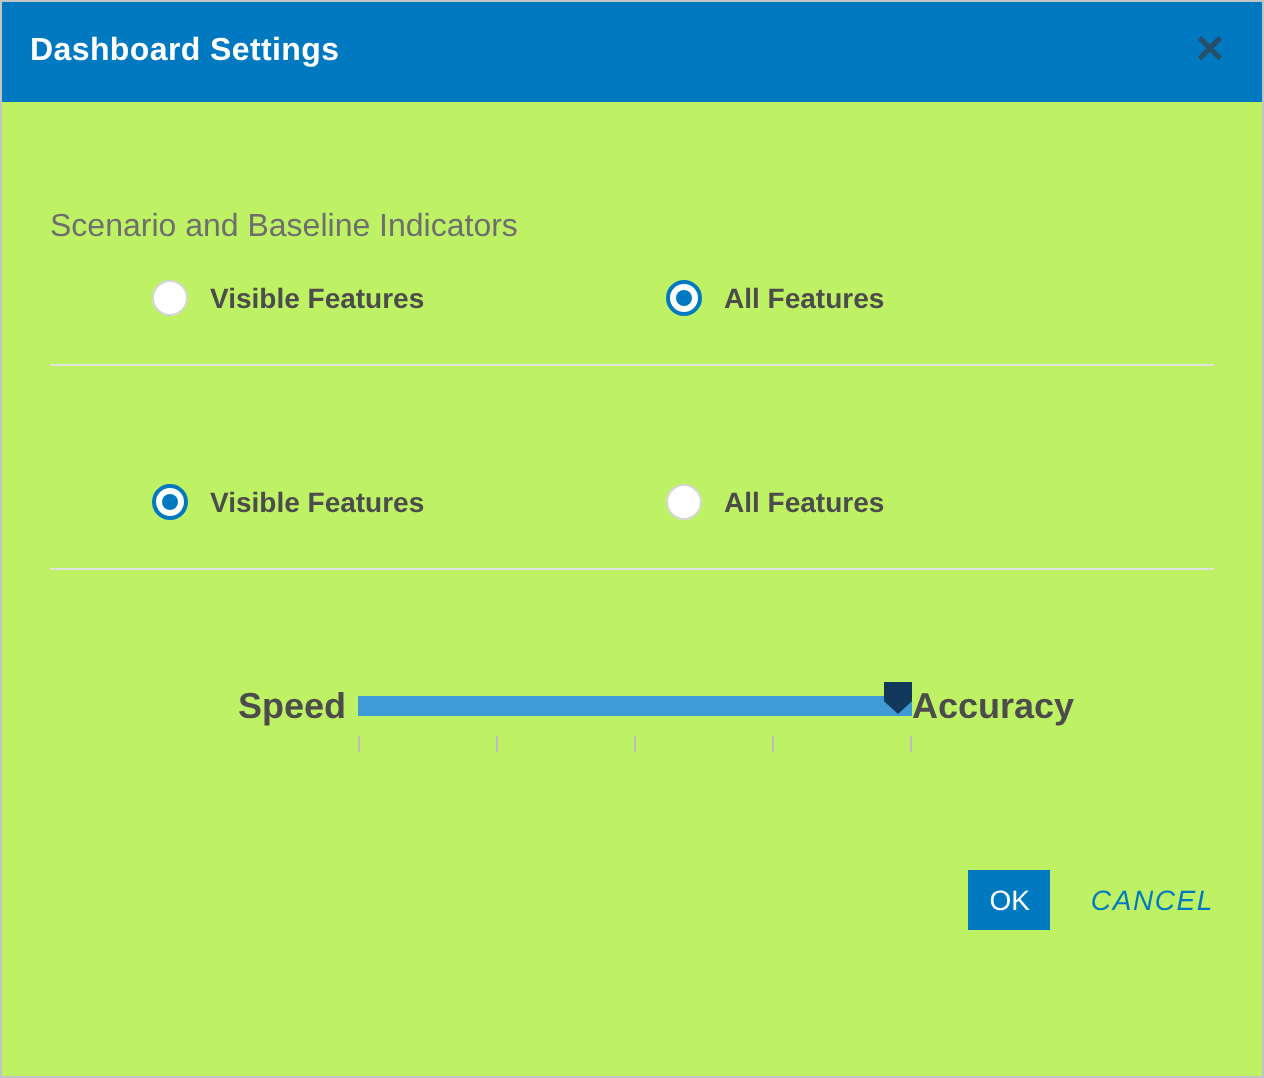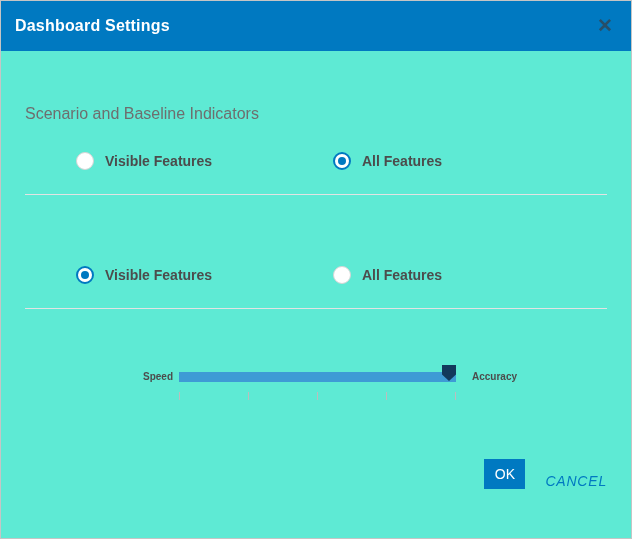--- a/index.html
+++ b/index.html
@@ -6,21 +6,21 @@
     margin: 0;
     padding: 0;
     background: #f3f3f3;
     font-family: "Liberation Sans", sans-serif;
   }
   .modal {
     position: relative;
     width: 632px;
     height: 539px;
     box-sizing: border-box;
-    background: #5eead4;
+    background: #bef264;
     border: 1px solid #c5c5c5;
     overflow: hidden;
   }
   
   .header {
     height: 50px;
     background: #0079c1;
     display: flex;
     align-items: center;
     padding: 0 14px;
@@ -53,21 +53,21 @@
   .section { padding-top: 48px; }
   .section-title {
     font-size: 16px;
     line-height: 30px;
     font-weight: 400;
     color: #6e6e6e;
   }
   .options-row {
     display: flex;
     align-items: center;
-    margin-top: 22px;
+    margin-top: 10px;
   }
   .option {
     display: flex;
     align-items: center;
     gap: 11px;
     height: 20px;
     cursor: pointer;
   }
   .option.first {
     margin-left: 51px;
@@ -106,32 +106,32 @@
     margin: 23px 0 0 0;
   }
   
   .slider-row {
     display: flex;
     align-items: center;
     margin-top: 10px;
     height: 20px;
   }
   .slider-label {
-    font-size: 10px;
+    font-size: 18px;
     font-weight: bold;
     color: #4c4c4c;
     line-height: 20px;
   }
   .slider-label.left {
     width: 154px;
     box-sizing: border-box;
     text-align: right;
     padding-right: 6px;
   }
-  .slider-label.right { padding-left: 16px; }
+  .slider-label.right { padding-left: 0; }
   .slider-track {
     position: relative;
     width: 277px;
     height: 10px;
     background: #3e9bd5;
     cursor: pointer;
     flex: none;
   }
   .slider-handle {
     position: absolute;
@@ -151,21 +151,21 @@
     justify-content: space-between;
   }
   .tick {
     width: 1px;
     height: 8px;
     background: #bdbdbd;
   }
   
   .footer {
     display: flex;
-    align-items: flex-end;
+    align-items: center;
     justify-content: flex-end;
     gap: 20px;
     margin-top: 59px;
   }
   .ok-btn {
     width: 41px;
     height: 30px;
     background: #0079c1;
     color: #ffffff;
     border: none;

